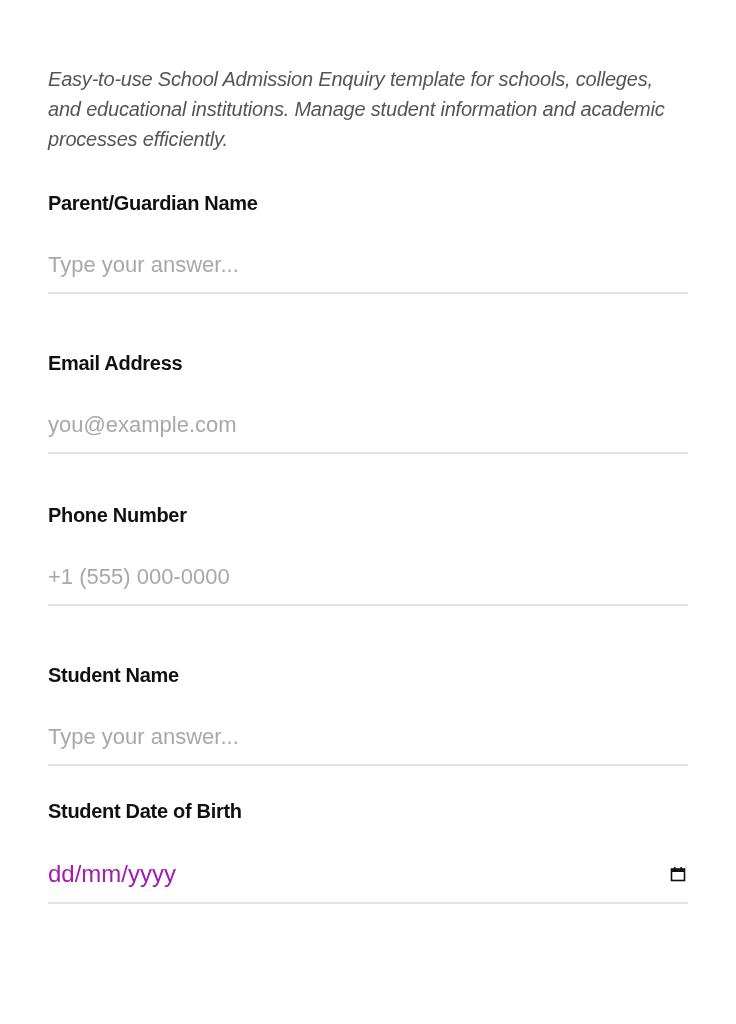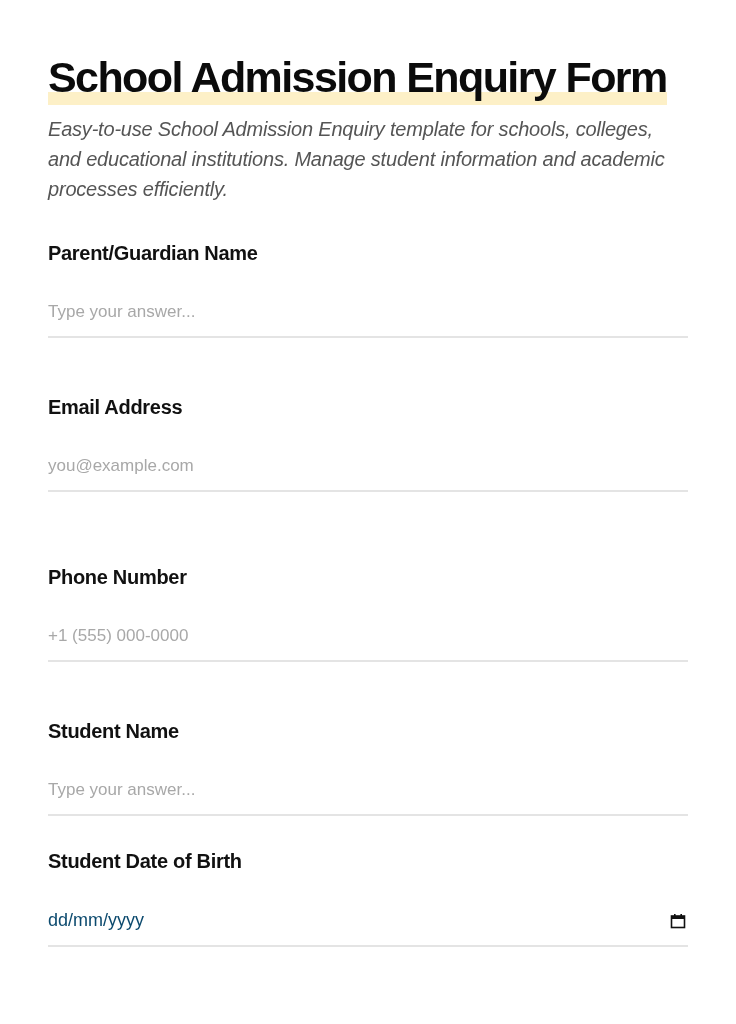--- a/index.html
+++ b/index.html
@@ -4,47 +4,43 @@
 <style>
   html, body { margin: 0; padding: 0; background: #ffffff; }
   body { width: 736px; height: 1024px; overflow: hidden; font-family: "Liberation Sans", sans-serif; color: #111; }
   .page { padding: 52px 48px 0 48px; }
   .title-wrap { position: relative; display: inline-block; }
   .title-highlight { position: absolute; left: 0; right: 0; top: 40px; height: 13px; background: #fdf0c7; z-index: 0; }
   h1.title { position: relative; z-index: 1; margin: 0; font-size: 43px; line-height: 50px; font-weight: 700; letter-spacing: -1.6px; color: #0b0b0b; white-space: nowrap; }
   .desc { margin: 12px 0 0 0; font-style: italic; font-size: 20px; line-height: 30px; color: #555; letter-spacing: -0.2px; }
   .field { margin-top: 0; }
   .field-label { font-size: 20px; font-weight: 700; letter-spacing: -0.3px; color: #111; line-height: 26px; }
-  .field-input { display: block; width: 640px; box-sizing: border-box; border: none; border-bottom: 2px solid #e4e4e4; outline: none; font-family: "Liberation Sans", sans-serif; font-size: 17px; padding: 0 0 14px 0; margin-top: 36px; background: transparent; color: #111; }
+  .field-input { display: block; width: 640px; box-sizing: border-box; border: none; border-bottom: 2px solid #e4e4e4; outline: none; font-family: "Liberation Sans", sans-serif; font-size: 22px; padding: 0 0 14px 0; margin-top: 36px; background: transparent; color: #111; }
   .field-input::placeholder { color: #a8a8a8; }
   .date-row { display: flex; align-items: center; justify-content: space-between; width: 640px; border-bottom: 2px solid #e4e4e4; padding-bottom: 14px; margin-top: 36px; box-sizing: border-box; }
-  .date-text { font-size: 18px; color: #0c4a6e; }
+  .date-text { font-size: 24px; color: #a21caf; }
   .cal-icon { width: 16px; height: 16px; margin-right: 2px; }
 </style>
 </head>
 <body>
 
 <div class="page">
-  <div class="title-wrap">
-    <div class="title-highlight"></div>
-    <h1 class="title">School Admission Enquiry Form</h1>
-  </div>
   <p class="desc">Easy-to-use School Admission Enquiry template for schools, colleges, and educational institutions. Manage student information and academic processes efficiently.</p>
 
   <div class="field" style="margin-top:36px">
     <div class="field-label">Parent/Guardian Name</div>
     <input class="field-input" type="text" placeholder="Type your answer..." style="">
   </div>
 
   <div class="field" style="margin-top:56px">
     <div class="field-label">Email Address</div>
     <input class="field-input" type="email" placeholder="you@example.com" style="">
   </div>
 
-  <div class="field" style="margin-top:72px">
+  <div class="field" style="margin-top:48px">
     <div class="field-label">Phone Number</div>
     <input class="field-input" type="tel" placeholder="+1 (555) 000-0000" style="">
   </div>
 
   <div class="field" style="margin-top:56px">
     <div class="field-label">Student Name</div>
     <input class="field-input" type="text" placeholder="Type your answer..." style="">
   </div>
 
   <div class="field" style="margin-top:32px">

